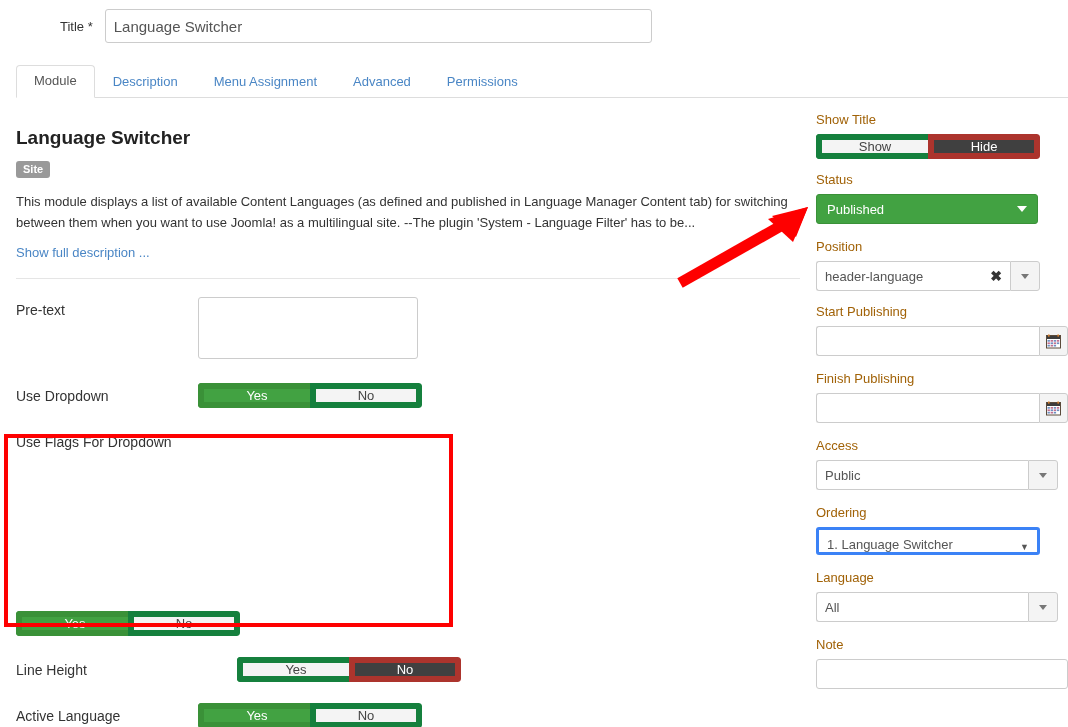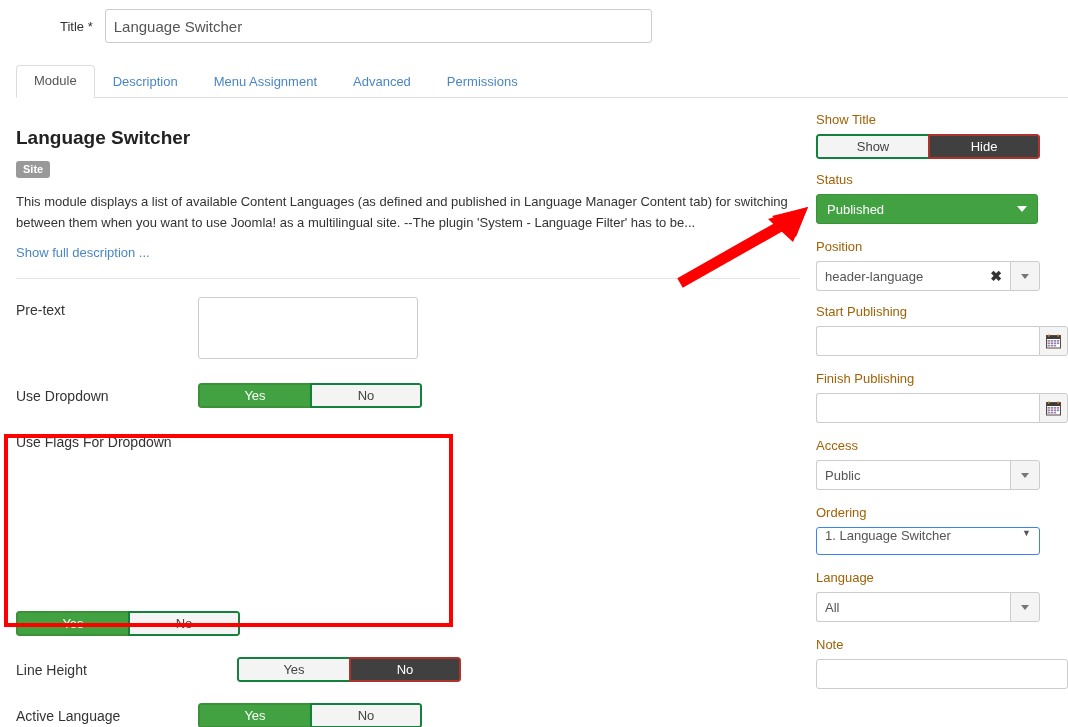--- a/index.html
+++ b/index.html
@@ -139,21 +139,21 @@
     display: flex;
     width: 224px; height: 25px;
     border-radius: 3px;
     overflow: hidden;
   }
   .toggle-btn {
     flex: 1 1 50%;
     display: flex; align-items: center; justify-content: center;
     font-size: 13px;
     cursor: pointer;
-    border: 2px solid #15803d;
+    border: 6px solid #15803d;
     background: #f4f4f4;
     color: #444444;
     line-height: 14px;
   }
   .toggle-btn:first-child { border-radius: 3px 0 0 3px; border-right: none; }
   .toggle-btn:last-child  { border-radius: 0 3px 3px 0; }
   .toggle-btn.on-green {
     background: #42a242;
     border-color: #3a9138;
     color: #ffffff;
@@ -277,41 +277,41 @@
     border: 1px solid #cccccc;
     border-radius: 0 3px 3px 0;
     background: #f4f4f4;
     display: flex; align-items: center; justify-content: center;
     cursor: pointer;
   }
 
   
   .plain-select {
     display: flex;
-    width: 224px; height: 30px;
+    width: 242px; height: 30px;
   }
   .plain-select .ps-val {
     flex: 1 1 auto;
     border: 1px solid #cccccc;
     border-right: none;
     border-radius: 3px 0 0 3px;
     background: #ffffff;
     display: flex; align-items: center;
     padding: 0 8px;
     font-size: 13px;
     color: #555555;
   }
 
   
   #ordering-select {
     width: 224px; height: 28px;
-    border: 1px solid #3b82f6;
-    border-radius: 3px;
-    background: #ffffff;
-    display: flex; align-items: flex-start;
+    border: 3px solid #3b82f6;
+    border-radius: 3px;
+    background: #ffffff;
+    display: flex; align-items: flex-end;
     padding: 0 8px;
     font-size: 13px;
     color: #555555;
     cursor: pointer;
   }
   #ordering-select .small-caret {
     margin-left: auto;
     font-size: 9px;
     color: #555555;
   }

